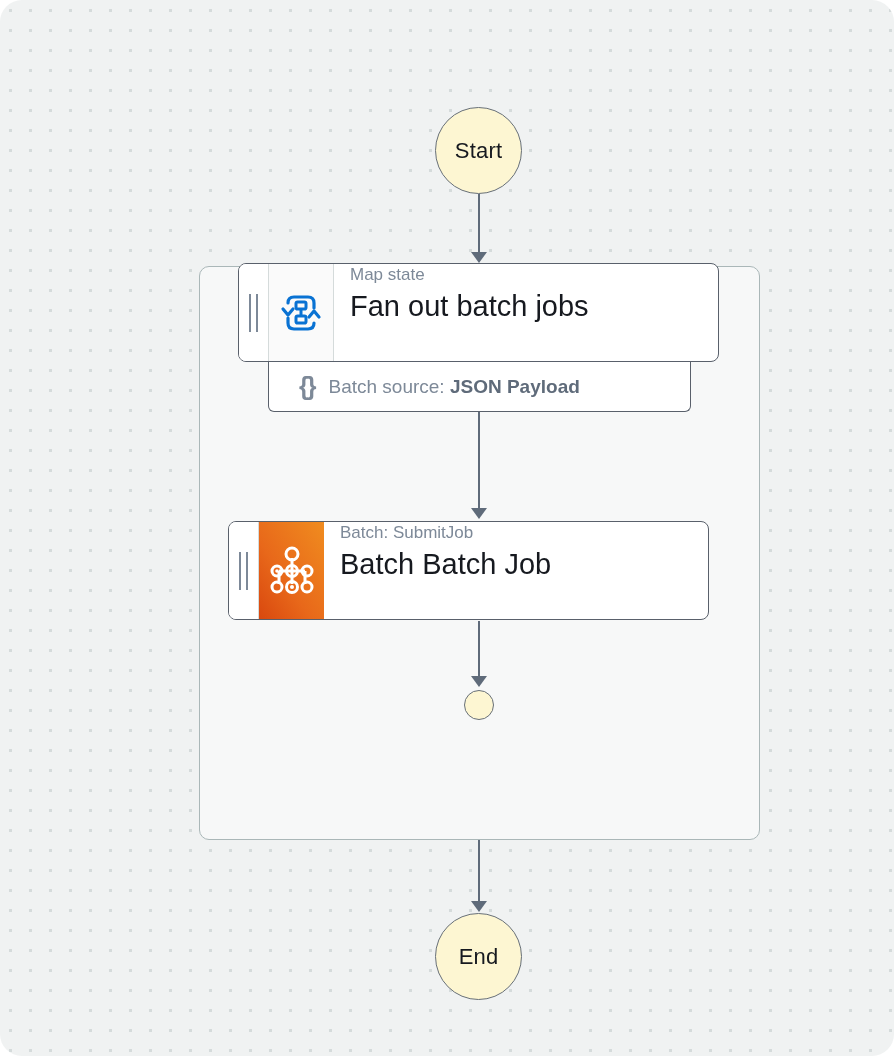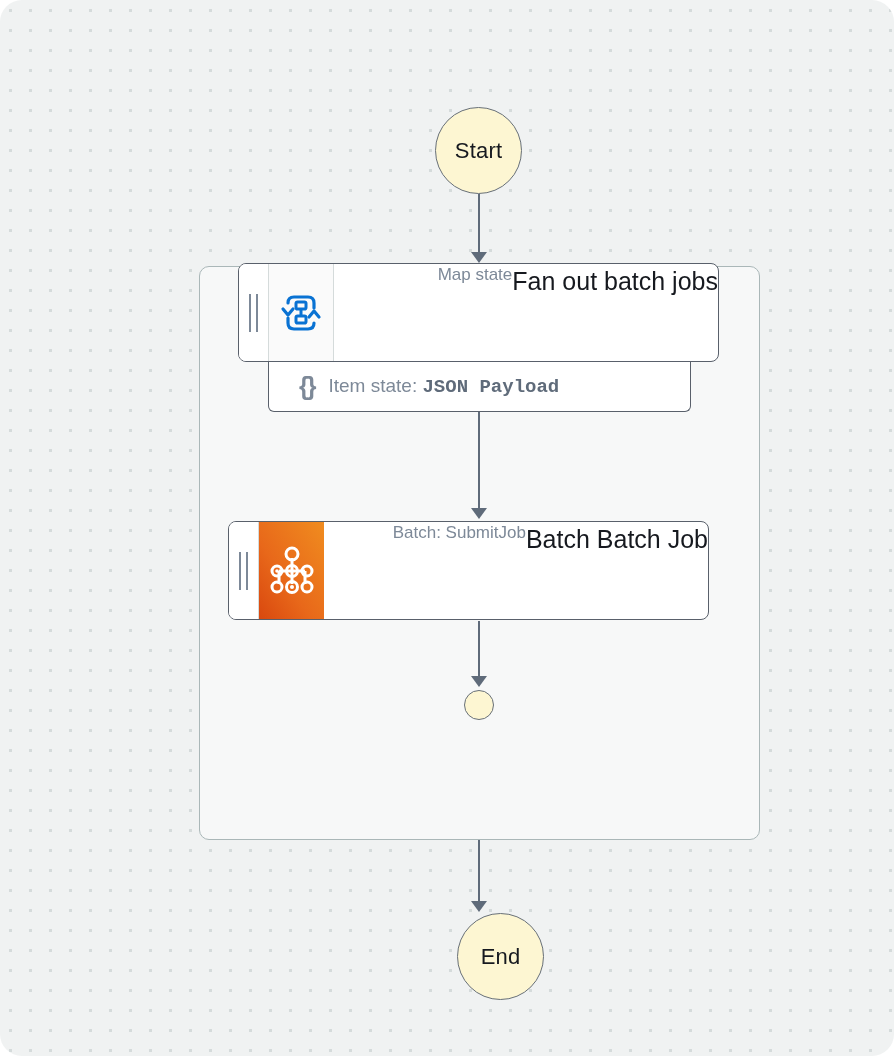--- a/index.html
+++ b/index.html
@@ -99,31 +99,31 @@
     background: #fafafa;
     border-right: 1px solid #d5dbdb;
   }
   .icon-cell.batch {
     background: linear-gradient(to top right, #d9480f 0%, #e8681a 40%, #f08c1f 100%);
     border-right: none;
   }
   .card-text {
     flex: 1 1 auto;
     display: flex;
-    flex-direction: row;
-    justify-content: flex-end;
+    flex-direction: column;
+    justify-content: flex-start;
     padding-left: 16px;
   }
   .card-sub {
     font-size: 17px;
     color: #7d8998;
     line-height: 1.35;
   }
   .card-title {
-    font-size: 25px;
+    font-size: 29px;
     color: #16191f;
     line-height: 1.3;
     margin-top: 1px;
   }
 
   
   .item-source {
     position: absolute;
     display: flex;
     align-items: center;
@@ -139,21 +139,21 @@
     font-family: "Liberation Sans", sans-serif;
     font-size: 25px;
     font-weight: bold;
     color: #7d8998;
     letter-spacing: -2px;
   }
   .item-source-text {
     font-size: 19px;
     color: #7d8998;
   }
-  .item-source-text b { color: #5f6b7a; font-family: Liberation Mono, monospace; }
+  .item-source-text b { color: #5f6b7a; }
 </style>
 </head>
 <body>
 
 <div id="canvas">
 
   <div class="terminal" style="left:435px; top:107px; width:87px; height:87px;">
     <span>Start</span>
   </div>
 
@@ -189,21 +189,21 @@
     </div>
     <div class="card-text">
       <span class="card-sub">Map state</span>
       <span class="card-title">Fan out batch jobs</span>
     </div>
   </div>
 
   <div class="item-source" style="left:268px; top:362px; width:423px; height:50px;">
     <span class="brace">{}</span>
     <span class="item-source-text">
-      <span>Item state:</span>
+      <span>Batch source:</span>
       <b>JSON Payload</b>
     </span>
   </div>
 
   <div class="state-card" style="left:228px; top:521px; width:481px; height:99px;">
     <div class="drag-handle">
       <i></i>
       <i></i>
     </div>
     <div class="icon-cell batch">
@@ -229,17 +229,17 @@
     <div class="card-text">
       <span class="card-sub">Batch: SubmitJob</span>
       <span class="card-title">Batch Batch Job</span>
     </div>
   </div>
 
   <div class="terminal small" style="left:464px; top:690px; width:30px; height:30px;">
     <span></span>
   </div>
 
-  <div class="terminal" style="left:457px; top:913px; width:87px; height:87px;">
+  <div class="terminal" style="left:435px; top:913px; width:87px; height:87px;">
     <span>End</span>
   </div>
 
 </div>
 
 </body></html>

